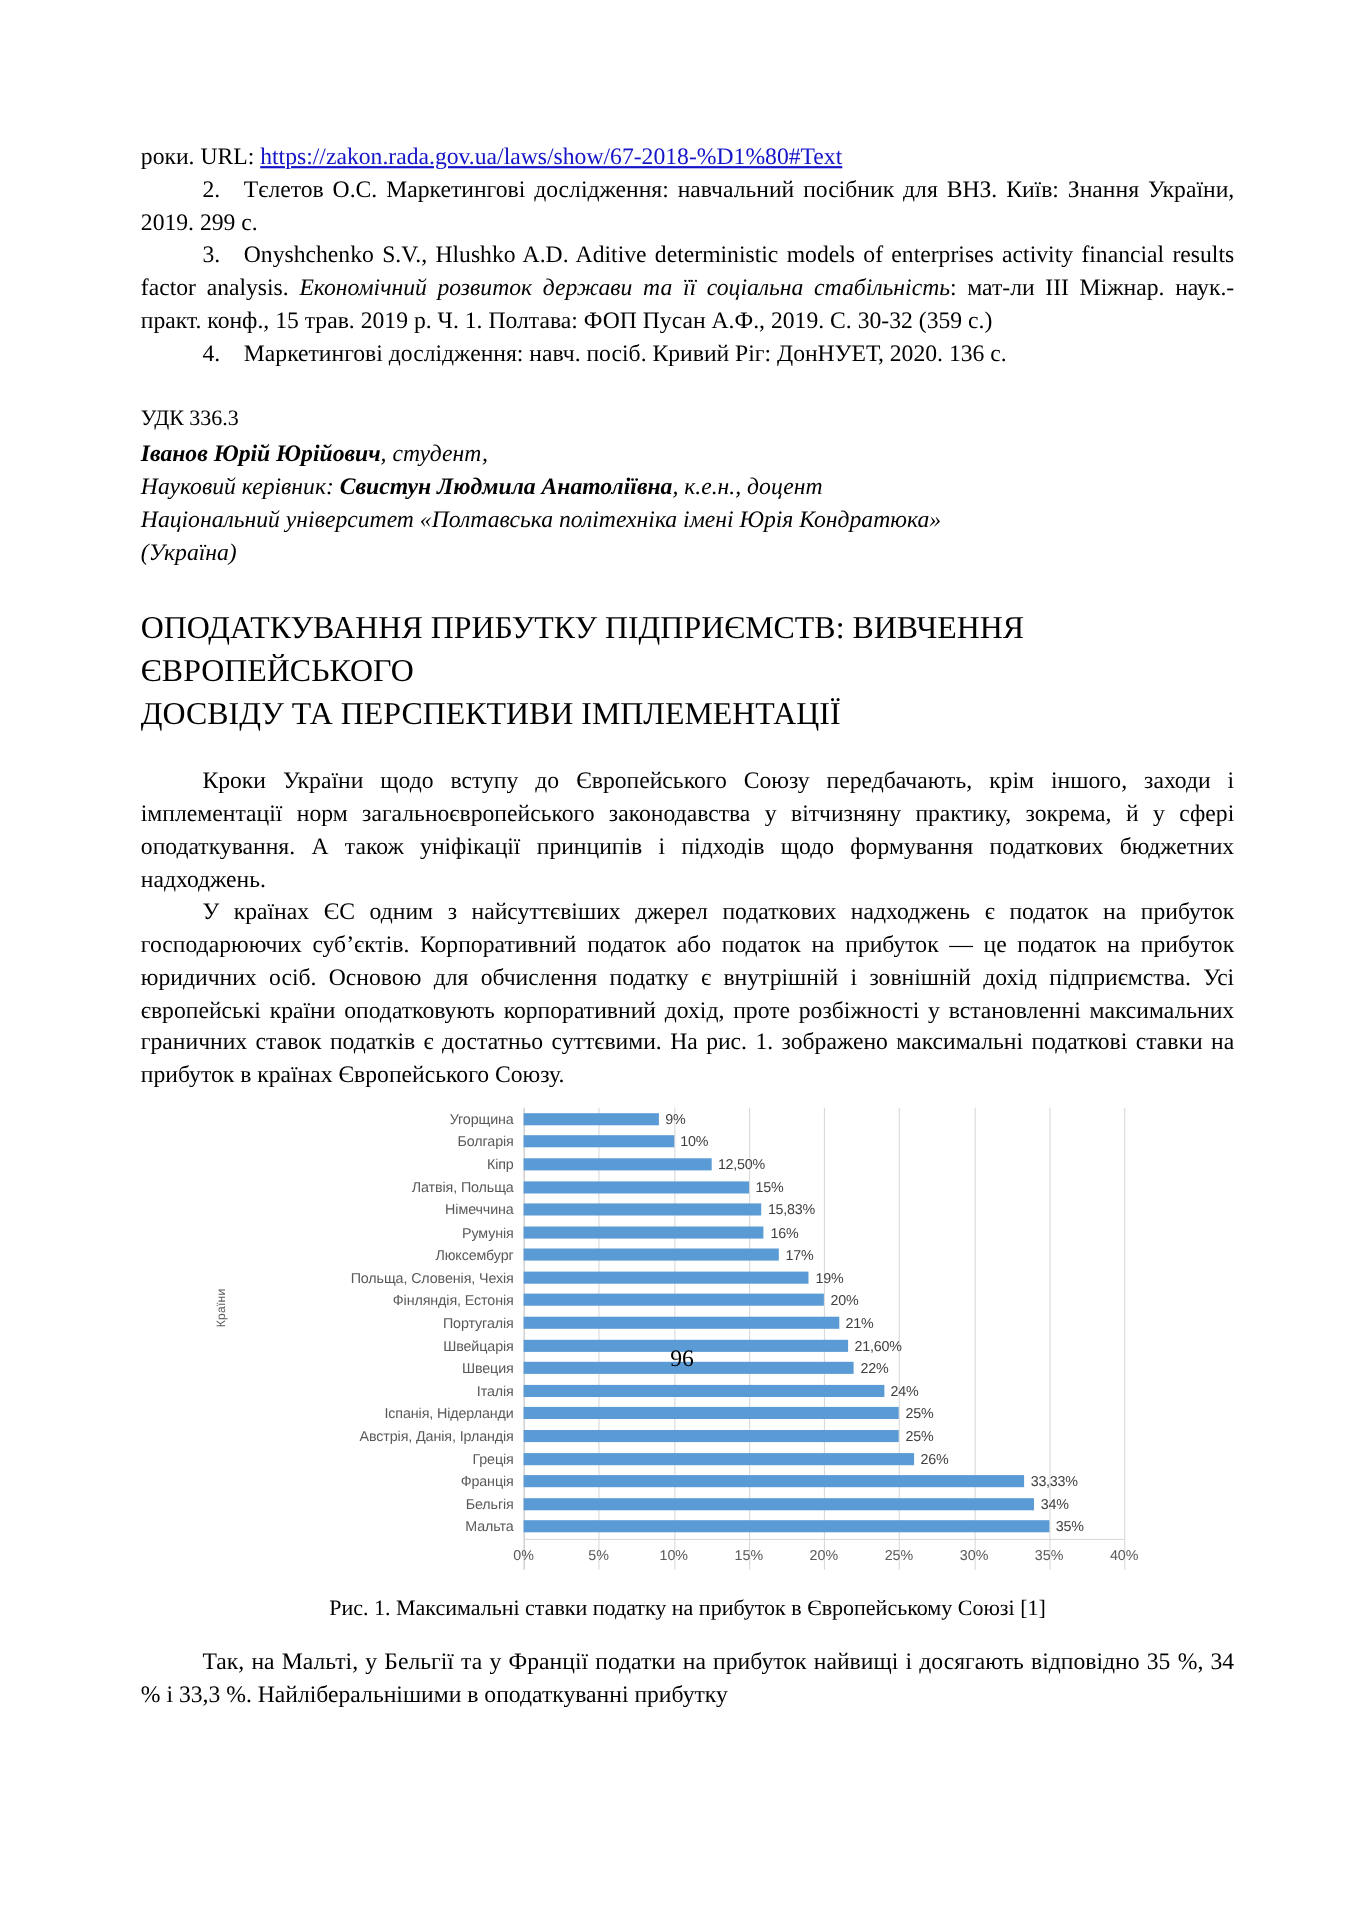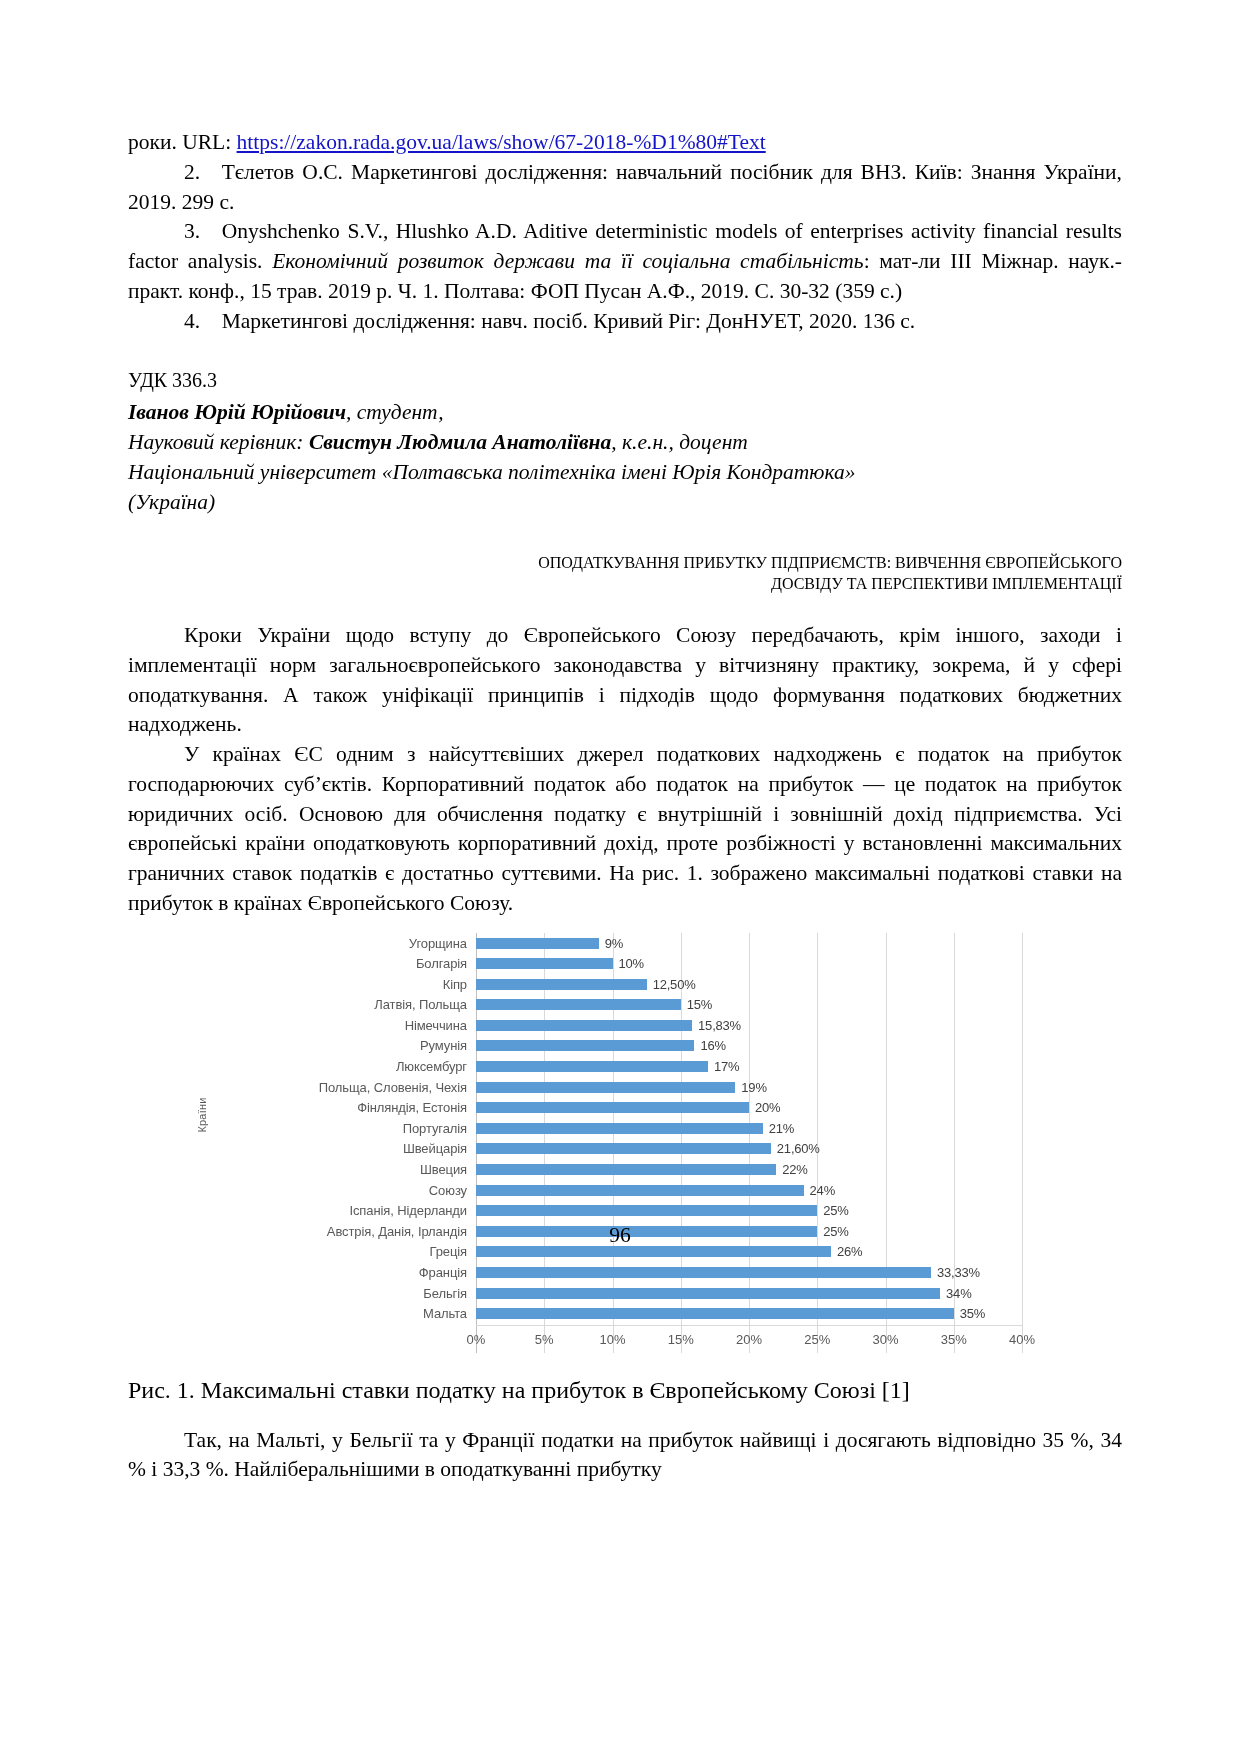--- a/index.html
+++ b/index.html
@@ -41,22 +41,22 @@
     margin-top: 33px;
     margin-bottom: 6px;
   }
   .authors {
     font-style: italic;
     font-size: 21.5px;
     line-height: 1.39;
   }
   .authors b { font-style: italic; font-weight: bold; }
   .article-title {
-    text-align: right;
-    font-size: 16px;
+    text-align: left;
+    font-size: 29px;
     line-height: 1.35;
     margin-top: 34px;
     margin-bottom: 26px;
   }
   .para { margin: 0; }
 
   
   .chart-wrap {
     margin: 14px 0 0 0;
     position: relative;
@@ -144,21 +144,22 @@
   }
   .xtick {
     position: absolute;
     top: 6px;
     font-size: 13px;
     color: #595959;
     transform: translateX(-50%);
     white-space: nowrap;
   }
   .fig-caption {
-    font-size: 24px;
+    text-align: center;
+    font-size: 20px;
     margin-top: 24px;
     margin-bottom: 22px;
   }
   .page-number {
     position: absolute;
     bottom: 58px;
     left: 0;
     right: 0;
     text-align: center;
     font-size: 21.5px;
@@ -288,21 +289,21 @@
             </div>
           </div>
           <div class="row">
             <div class="cat-label">Швеция</div>
             <div class="bar-area">
               <div class="bar" style="width: 55%; background: rgb(91, 155, 213);"></div>
               <div class="bar-value">22%</div>
             </div>
           </div>
           <div class="row">
-            <div class="cat-label">Союзу</div>
+            <div class="cat-label">Італія</div>
             <div class="bar-area">
               <div class="bar" style="width: 60%; background: rgb(91, 155, 213);"></div>
               <div class="bar-value">24%</div>
             </div>
           </div>
           <div class="row">
             <div class="cat-label">Іспанія, Нідерланди</div>
             <div class="bar-area">
               <div class="bar" style="width: 62.5%; background: rgb(91, 155, 213);"></div>
               <div class="bar-value">25%</div>

